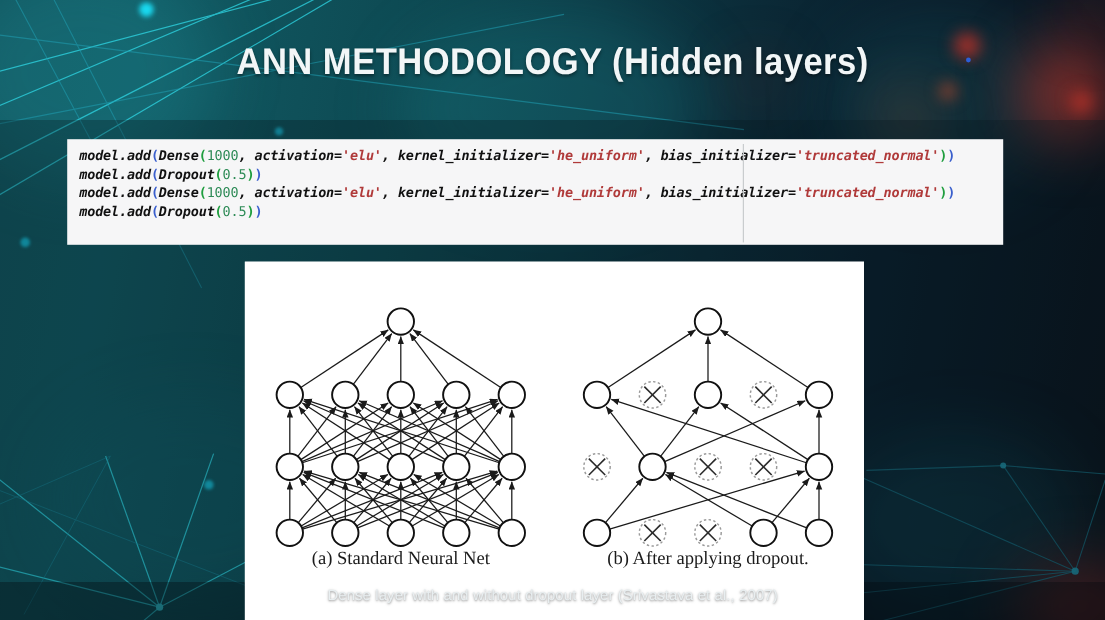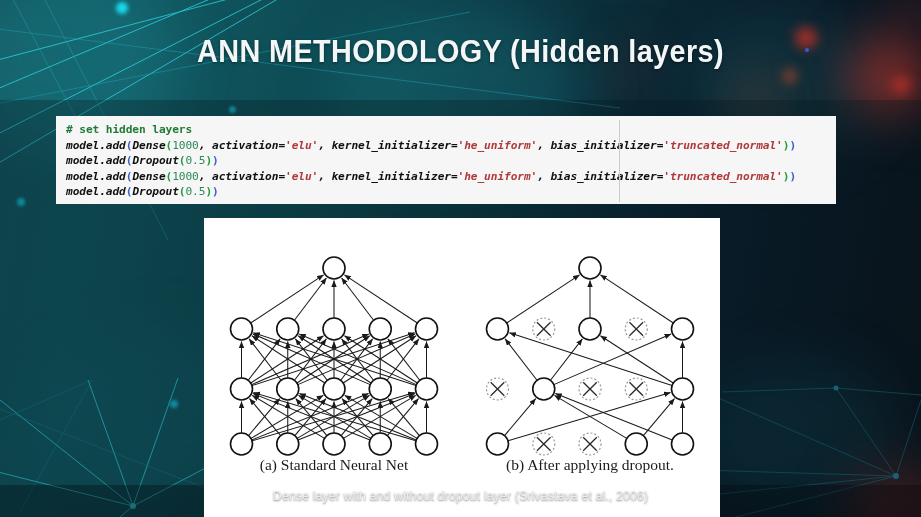--- a/index.html
+++ b/index.html
@@ -169,21 +169,20 @@
   </div>
 
   <div class="content-band"></div>
   <div class="bottom-band"></div>
 
   <div class="title">ANN METHODOLOGY (Hidden layers)</div>
 
   <div class="code-block">
     <div class="cursor-col"></div>
     <div id="code-lines">
-        <div class="code-line"><span class="tok-comment"># set hidden layers</span></div>
         <div class="code-line"><span class="tok-plain">model.add</span><span class="tok-paren">(</span><span class="tok-plain">Dense</span><span class="tok-paren2">(</span><span class="tok-num">1000</span><span class="tok-plain">, activation=</span><span class="tok-str">'elu'</span><span class="tok-plain">, kernel_initializer=</span><span class="tok-str">'he_uniform'</span><span class="tok-plain">, bias_initializer=</span><span class="tok-str">'truncated_normal'</span><span class="tok-paren2">)</span><span class="tok-paren">)</span></div>
         <div class="code-line"><span class="tok-plain">model.add</span><span class="tok-paren">(</span><span class="tok-plain">Dropout</span><span class="tok-paren2">(</span><span class="tok-num">0.5</span><span class="tok-paren2">)</span><span class="tok-paren">)</span></div>
         <div class="code-line"><span class="tok-plain">model.add</span><span class="tok-paren">(</span><span class="tok-plain">Dense</span><span class="tok-paren2">(</span><span class="tok-num">1000</span><span class="tok-plain">, activation=</span><span class="tok-str">'elu'</span><span class="tok-plain">, kernel_initializer=</span><span class="tok-str">'he_uniform'</span><span class="tok-plain">, bias_initializer=</span><span class="tok-str">'truncated_normal'</span><span class="tok-paren2">)</span><span class="tok-paren">)</span></div>
         <div class="code-line"><span class="tok-plain">model.add</span><span class="tok-paren">(</span><span class="tok-plain">Dropout</span><span class="tok-paren2">(</span><span class="tok-num">0.5</span><span class="tok-paren2">)</span><span class="tok-paren">)</span></div>
       </div>
   </div>
 
   <div class="figure">
     <svg class="figsvg" viewBox="0 0 516 268">
       <defs>
@@ -310,15 +309,15 @@
           <line x1="425.43" y1="104.18" x2="439.07" y2="117.82" stroke="#2a2a2a" stroke-width="1.3"></line>
           <line x1="439.07" y1="104.18" x2="425.43" y2="117.82" stroke="#2a2a2a" stroke-width="1.3"></line>
           <circle cx="478.5" cy="111" r="11" fill="#ffffff" stroke="#111111" stroke-width="1.6"></circle>
           <circle cx="386" cy="50" r="11" fill="#ffffff" stroke="#111111" stroke-width="1.6"></circle>
         </g>
       <text id="lbl-a" x="130" y="252" text-anchor="middle" font-family="'Liberation Serif', serif" font-size="15.5" fill="#1b1b1b">(a) Standard Neural Net</text>
       <text id="lbl-b" x="386" y="252" text-anchor="middle" font-family="'Liberation Serif', serif" font-size="15.5" fill="#1b1b1b">(b) After applying dropout.</text>
     </svg>
   </div>
 
-  <div class="figcap">Dense layer with and without dropout layer (Srivastava et al., 2006)</div>
+  <div class="figcap">Dense layer with and without dropout layer (Srivastava et al., 2007)</div>
 
 </div>
 
 </body></html>

